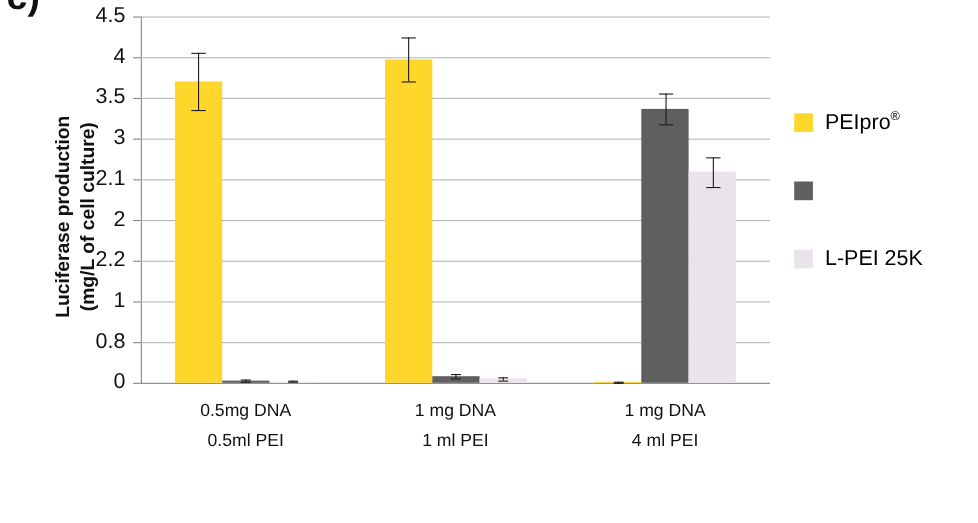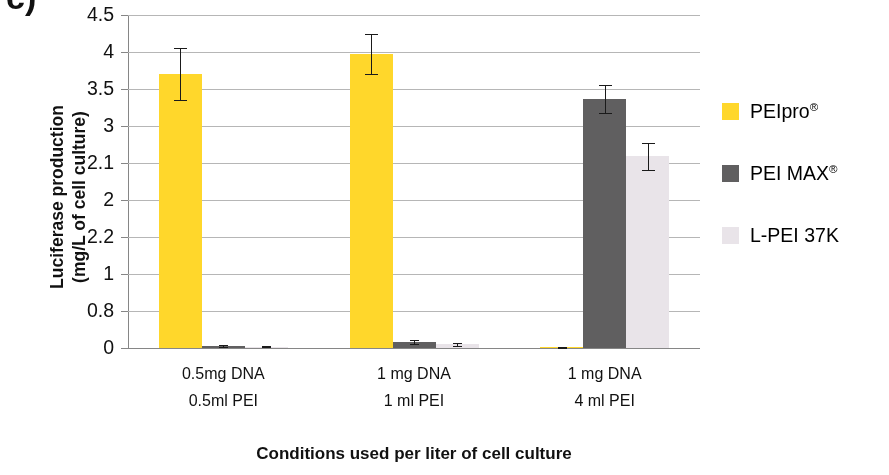--- a/index.html
+++ b/index.html
@@ -276,30 +276,28 @@
 
   <div class="xcats" id="xcats">
       <div class="xcat" style="left: 0px; width: 190.667px;">0.5mg DNA
 0.5ml PEI</div>
       <div class="xcat" style="left: 190.667px; width: 190.667px;">1 mg DNA
 1 ml PEI</div>
       <div class="xcat" style="left: 381.333px; width: 190.667px;">1 mg DNA
 4 ml PEI</div>
     </div>
 
-  <div class="xtitle">Conditions used per liter of cell culture</div>
 
   <div class="legend" id="legend">
       <div class="legend-item" style="top: 0px;">
         <span class="legend-swatch" style="background: rgb(255, 215, 43);"></span>
         <span class="legend-label">PEIpro<sup>®</sup></span>
       </div>
       <div class="legend-item" style="top: 62px;">
         <span class="legend-swatch" style="background: rgb(96, 95, 96);"></span>
-        <span class="legend-label">PEI MAX<sup>®</sup></span>
       </div>
       <div class="legend-item" style="top: 124px;">
         <span class="legend-swatch" style="background: rgb(233, 228, 233);"></span>
-        <span class="legend-label">L-PEI 37K</span>
+        <span class="legend-label">L-PEI 25K</span>
       </div>
     </div>
 
 </div>
 
 </body></html>

